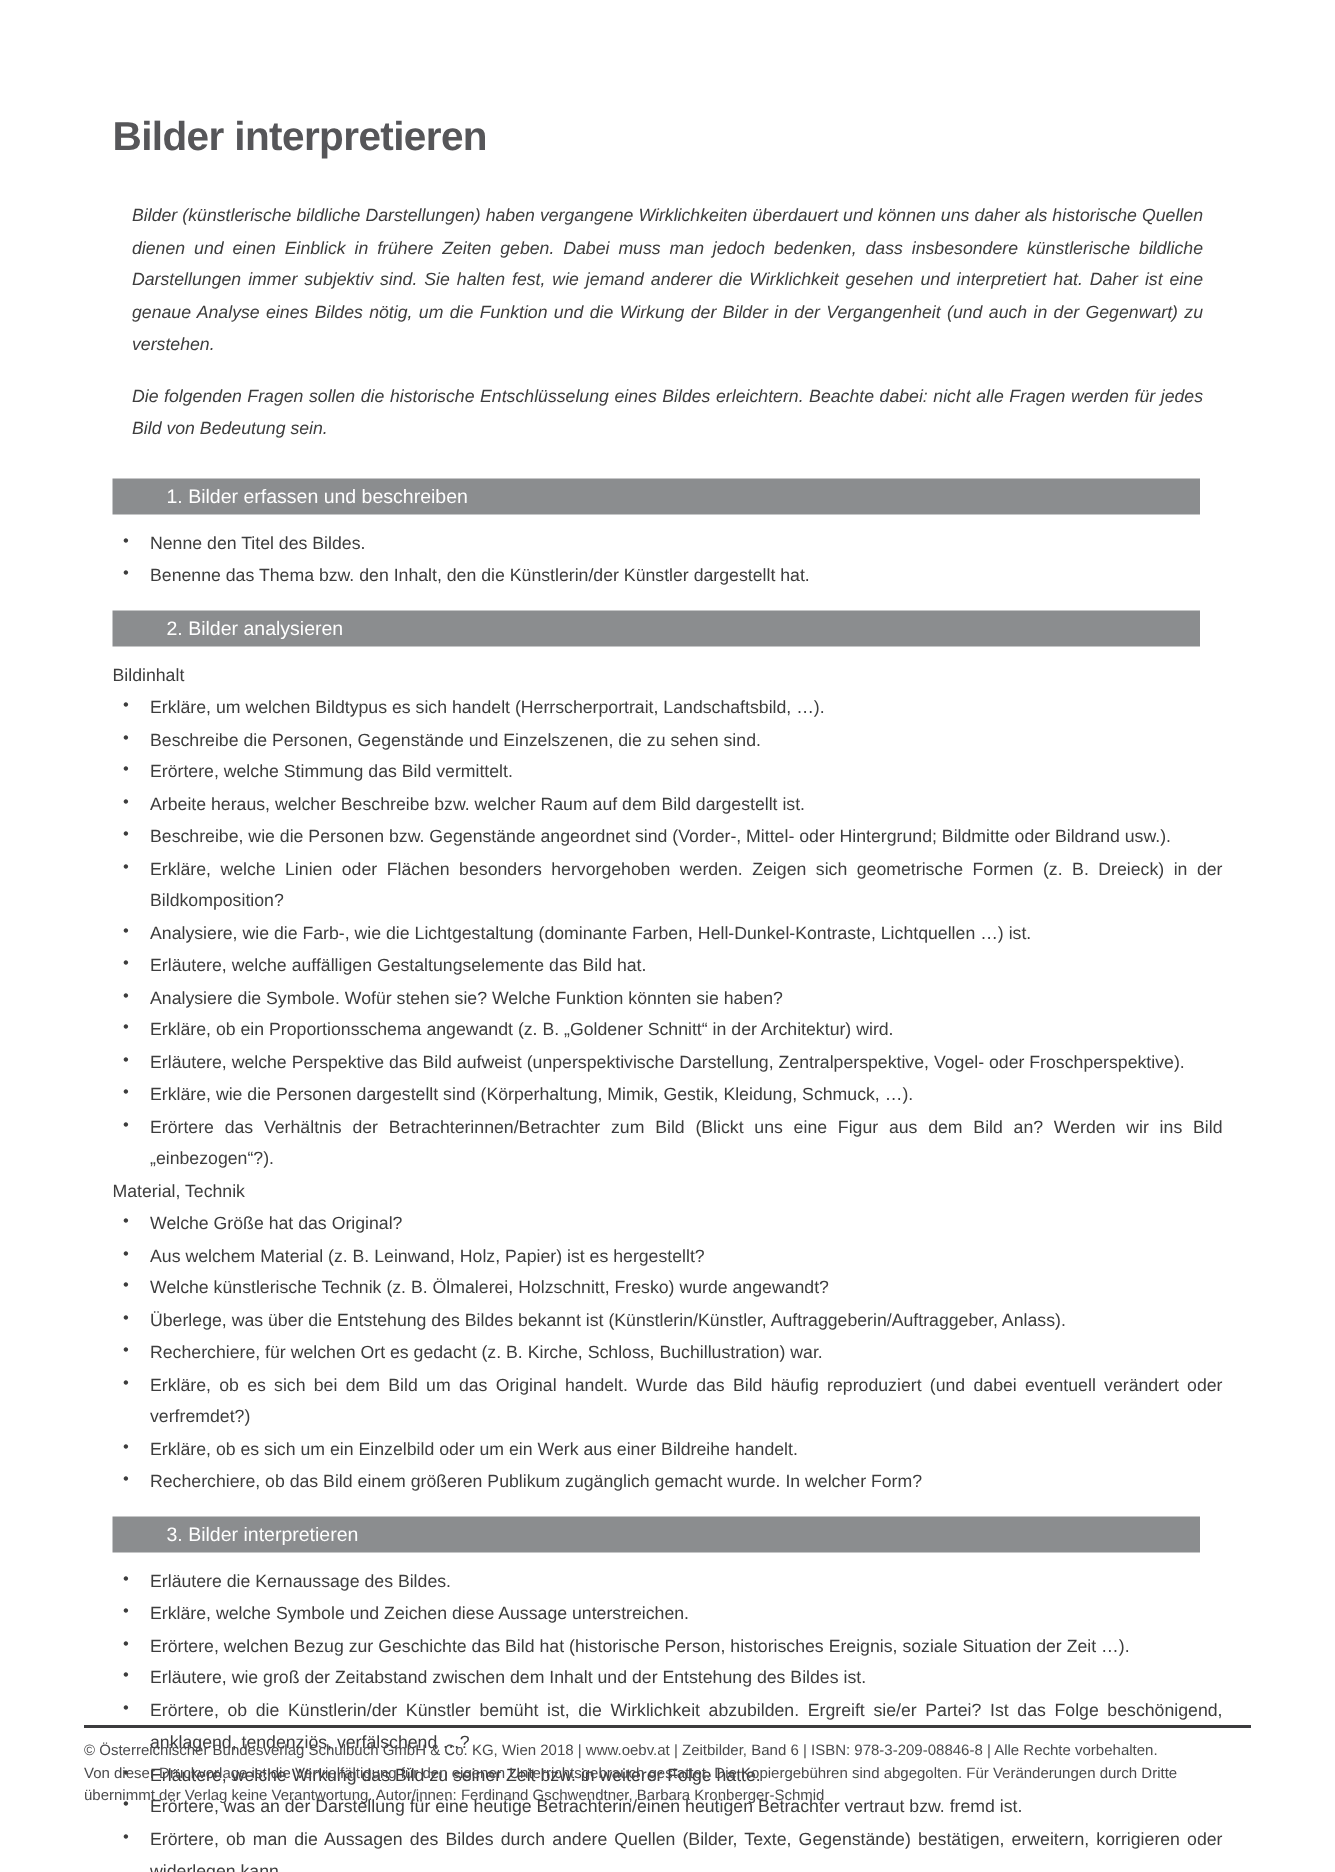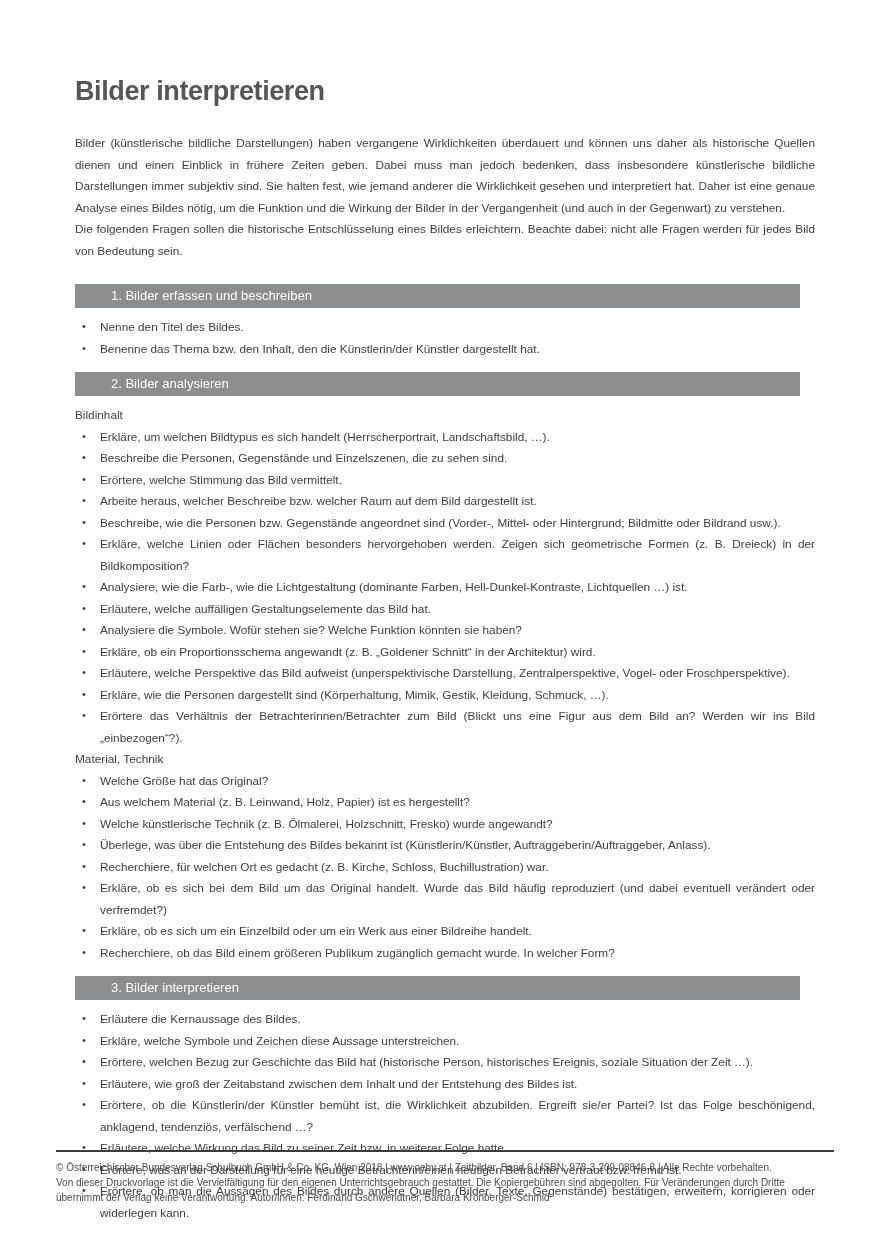--- a/index.html
+++ b/index.html
@@ -18,21 +18,21 @@
     font-family:"Liberation Sans",sans-serif;
     color:var(--body-text);
   }
   .content{padding:76px 75px 0 75px;}
   .doc-title{
     margin:0 0 26px 0;
     font-size:27px;font-weight:bold;letter-spacing:-0.4px;
     color:var(--title-color);
   }
   .intro p{
-    margin:0;font-size:11.8px;line-height:21.5px;text-align:justify;
+    margin:13px;font-size:11.8px;line-height:21.5px;text-align:justify;font-style:italic;
   }
   .intro p + p{margin-top:0;}
   .intro{margin-bottom:22px;}
   .section-bar{
     width:725px;height:24px;line-height:24px;
     margin:12px 0 9px 0;padding-left:36px;
     background:var(--section-bar-bg);
     color:var(--section-bar-text);
     font-size:13px;font-weight:normal;
   }

